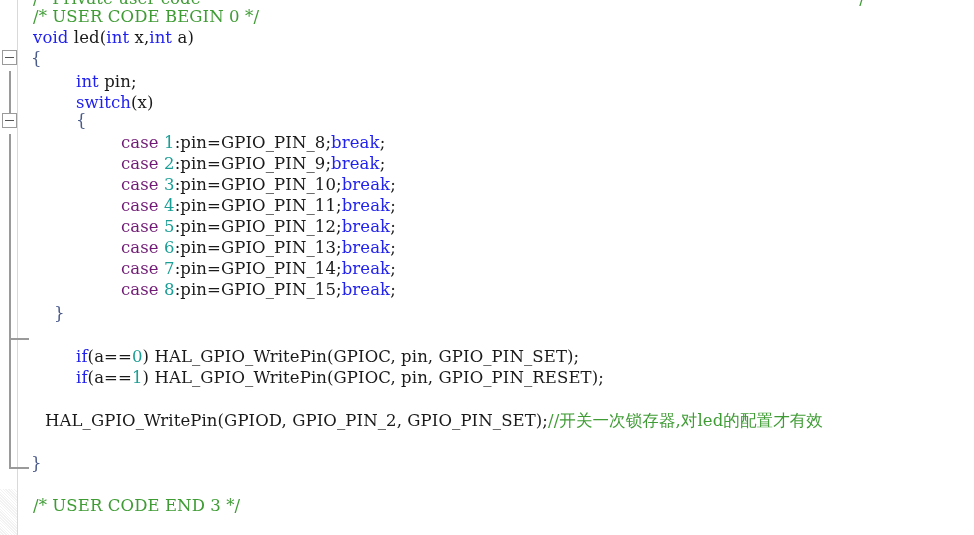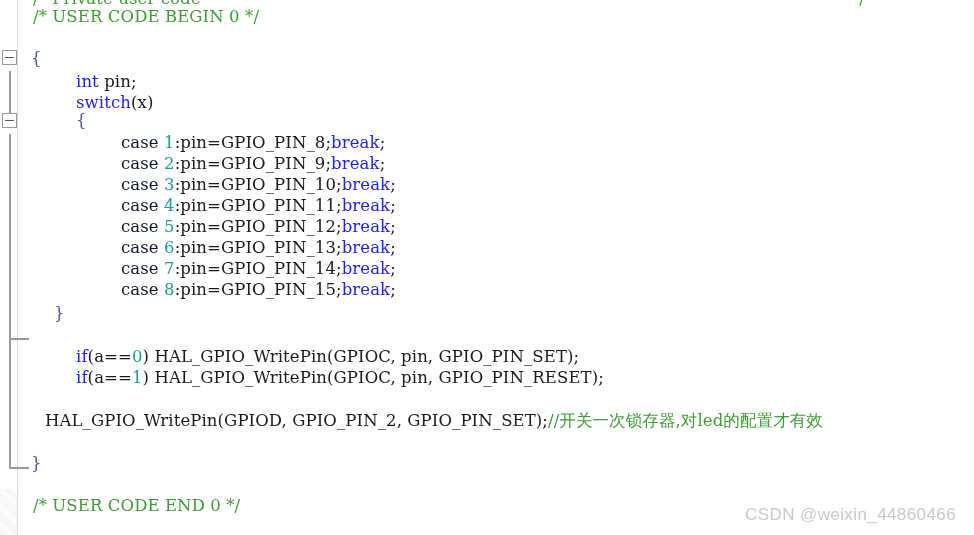--- a/index.html
+++ b/index.html
@@ -85,21 +85,21 @@
     font-family: "DejaVu Serif", "Liberation Serif", serif;
     font-size: 16.5px;
     line-height: 21px;
     letter-spacing: 0.1px;
     color: #1a1a1a;
   }
 
   
   .cmt  { color: #3f9c35; }
   .kw   { color: #2222ee; }
-  .kw2  { color: #0f172a; }
+  .kw2  { color: #701a75; }
   .num  { color: #1b9e96; }
   .plain{ color: #1a1a1a; }
   .punc { color: #4a5a8a; }
 
   .clip-top {
     overflow: hidden;
   }
 
   
   .watermark {
@@ -130,20 +130,21 @@
   <div class="fold-box" style="left:2px; top:50px;"></div>
   <div class="fold-box" style="left:2px; top:113px;"></div>
 
   <div class="code">
 
     <div class="line clip-top" style="top:-12px; left:2px;"><span class="cmt">/* Private user code</span></div>
     <div class="line clip-top" style="top:-12px; left:820px;"><span class="cmt">*/</span></div>
 
     <div class="line" style="top:6px; left:2px;"><span class="cmt">/* USER CODE BEGIN 0 */</span></div>
 
+    <div class="line" style="top:27px; left:2px;"><span class="kw">void</span><span class="plain"> led(</span><span class="kw">int</span><span class="plain"> x,</span><span class="kw">int</span><span class="plain"> a)</span></div>
 
     <div class="line" style="top:48px; left:0px;"><span class="punc">{</span></div>
 
     <div class="line" style="top:71px; left:45px;"><span class="kw">int</span><span class="plain"> pin;</span></div>
 
     <div class="line" style="top:92px; left:45px;"><span class="kw">switch</span><span class="plain">(x)</span></div>
 
     <div class="line" style="top:110px; left:45px;"><span class="punc">{</span></div>
 
     <div id="case-lines">
@@ -161,19 +162,18 @@
 
     <div class="line" style="top:346px; left:45px;"><span class="kw">if</span><span class="plain">(a==</span><span class="num">0</span><span class="plain">)</span><span class="plain"> HAL_GPIO_WritePin(GPIOC, pin, GPIO_PIN_SET);</span></div>
 
     <div class="line" style="top:367px; left:45px;"><span class="kw">if</span><span class="plain">(a==</span><span class="num">1</span><span class="plain">)</span><span class="plain"> HAL_GPIO_WritePin(GPIOC, pin, GPIO_PIN_RESET);</span></div>
 
     <div class="line" style="top:410px; left:14px;"><span class="plain">HAL_GPIO_WritePin(GPIOD, GPIO_PIN_2, GPIO_PIN_SET);</span><span class="cmt">//开关一次锁存器,对led的配置才有效</span></div>
 
 
     <div class="line" style="top:453px; left:0px;"><span class="punc">}</span></div>
 
-    <div class="line" style="top:495px; left:2px;"><span class="cmt">/* USER CODE END 0 */</span></div>
+    <div class="line" style="top:495px; left:2px;"><span class="cmt">/* USER CODE END 3 */</span></div>
 
   </div>
 
-  <div class="watermark">CSDN @weixin_44860466</div>
 
 </div>
 
 </body></html>

